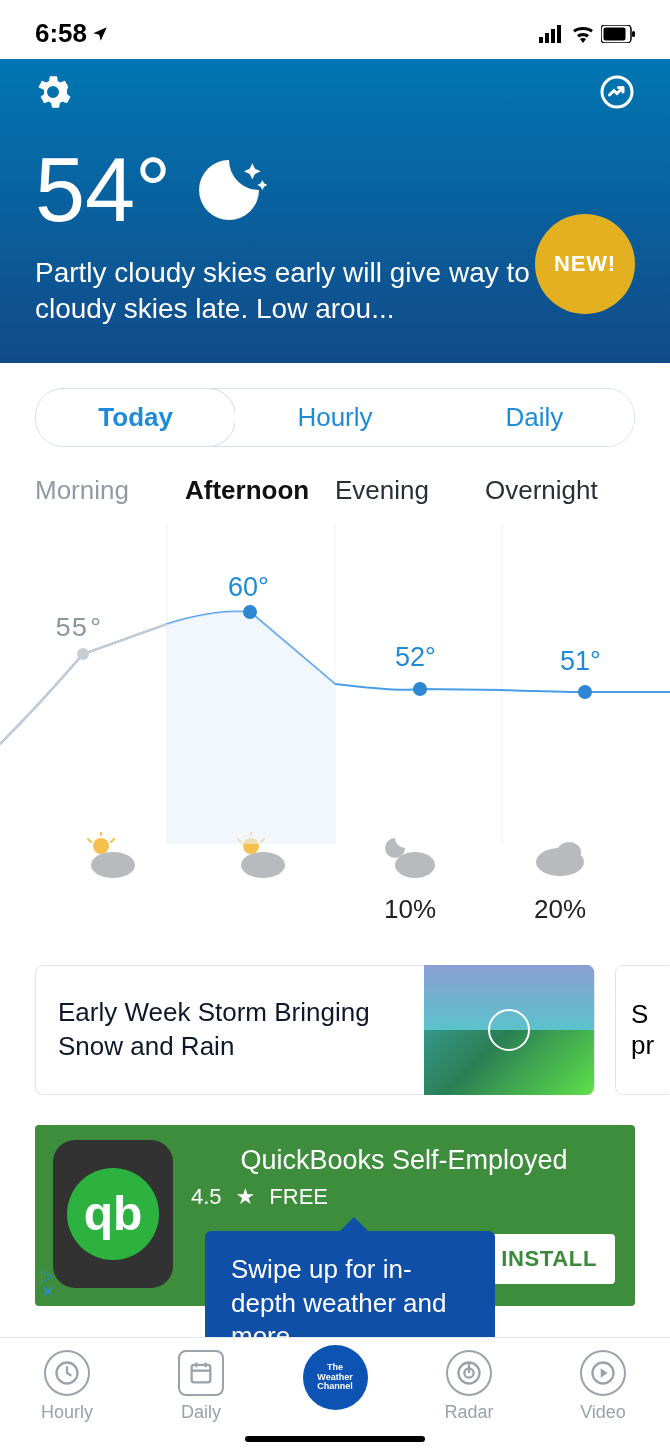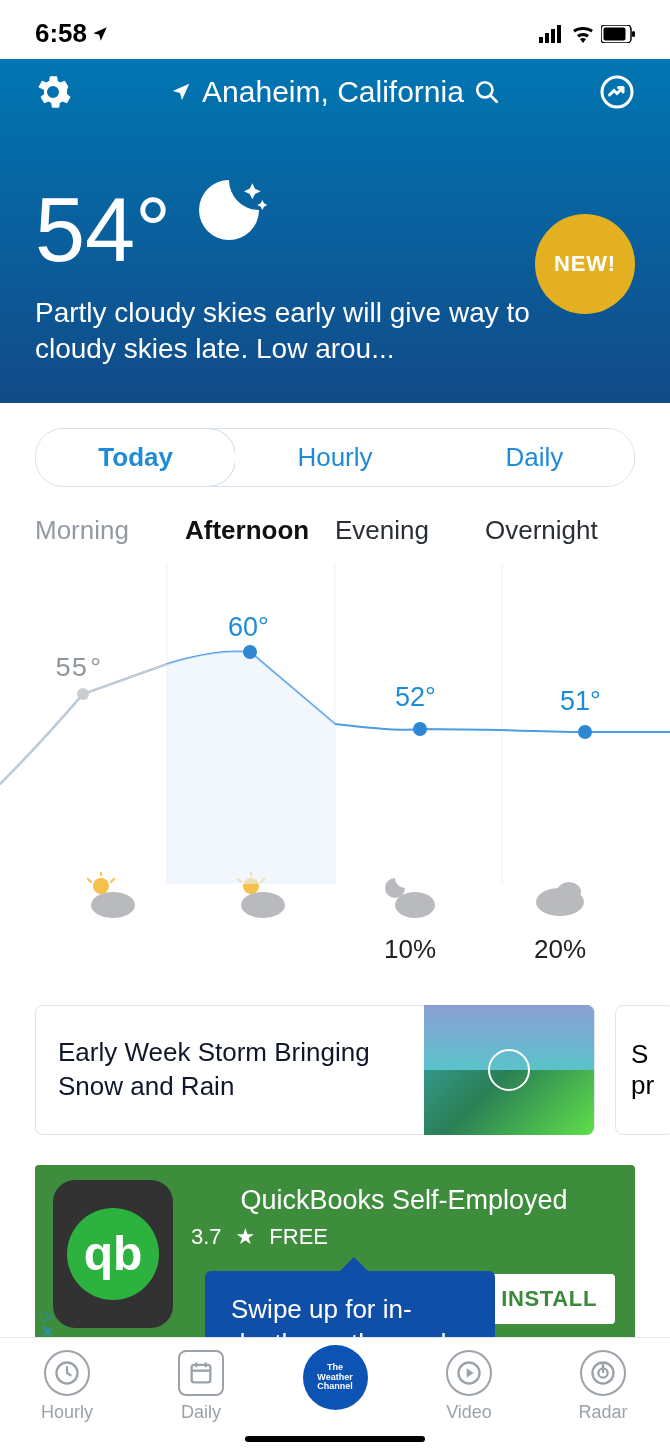--- a/index.html
+++ b/index.html
@@ -7,21 +7,21 @@
 
 
 .status-bar { display: flex; justify-content: space-between; align-items: center; padding: 18px 35px 10px; font-size: 26px; font-weight: 600; color: #000; border-radius: 20px; }
 .status-icons { display: flex; gap: 6px; align-items: center; }
 
 
 .header { background: linear-gradient(180deg, #0076b2 0%, #124a88 100%); color: #fff; padding: 0 35px 35px; position: relative; }
 .header-top { display: flex; align-items: center; justify-content: space-between; padding-top: 15px; }
 .location { display: flex; align-items: center; gap: 10px; font-size: 30px; font-weight: 500; }
 .temp-row { display: flex; align-items: center; margin-top: 35px; }
-.temp { font-size: 90px; font-weight: 500; line-height: 1; margin-top: 40px; }
+.temp { font-size: 90px; font-weight: 500; line-height: 1; }
 .moon { margin-left: 18px; }
 .new-badge { position: absolute; right: 35px; top: 155px; width: 100px; height: 100px; border-radius: 50%; background: #e3b021; display: flex; align-items: center; justify-content: center; color: #fff; font-weight: 700; font-size: 22px; letter-spacing: 0.04em; }
 .description { font-size: 28px; line-height: 1.3; margin-top: 20px; max-width: 540px; }
 
 
 .seg-wrap { padding: 25px 35px 20px; }
 .segment { display: flex; border: 1px solid #d7e1ec; border-radius: 28px; overflow: hidden; }
 .segment-btn { flex: 1; padding: 13px 0; text-align: center; font-size: 26px; font-weight: 500; color: #1d8bd7; background: #fff; }
 .segment-btn.active { background: #fff; border: 1px solid #cdd7e2; border-radius: 28px; margin: -1px; font-weight: 600; }
 
@@ -108,30 +108,20 @@
         <rect x="31" y="6" width="3" height="6" rx="1.5" fill="#000"></rect>
       </svg>
   </div>
 </div>
 
 <div class="header">
   <div class="header-top">
     <svg width="36" height="36" viewBox="0 0 24 24">
         <path fill="#fff" d="M12 8a4 4 0 100 8 4 4 0 000-8zm9.4 4c0 .5 0 1-.1 1.4l2.1 1.6c.2.2.3.5.1.7l-2 3.5c-.1.2-.4.3-.7.2l-2.5-1c-.5.4-1.1.7-1.7 1l-.4 2.6c0 .3-.3.5-.5.5h-4c-.3 0-.5-.2-.5-.5l-.4-2.6c-.6-.2-1.2-.6-1.7-1l-2.5 1c-.2.1-.5 0-.7-.2l-2-3.5c-.1-.2-.1-.5.1-.7l2.1-1.6c0-.5-.1-1-.1-1.4s0-1 .1-1.4L2.6 9c-.2-.2-.3-.5-.1-.7l2-3.5c.1-.2.4-.3.7-.2l2.5 1c.5-.4 1.1-.7 1.7-1l.4-2.6c0-.3.3-.5.5-.5h4c.3 0 .5.2.5.5l.4 2.6c.6.2 1.2.6 1.7 1l2.5-1c.2-.1.5 0 .7.2l2 3.5c.1.2.1.5-.1.7L21.3 10.6c.1.5.1 1 .1 1.4z"></path>
       </svg>
-    <div class="location">
-      <svg width="22" height="22" viewBox="0 0 24 24">
-          <path fill="#fff" d="M3 11l18-8-8 18-2-8-8-2z"></path>
-        </svg>
-      <span>Anaheim, California</span>
-      <svg width="26" height="26" viewBox="0 0 24 24">
-          <circle cx="10" cy="10" r="7" fill="none" stroke="#fff" stroke-width="2.5"></circle>
-          <line x1="15" y1="15" x2="21" y2="21" stroke="#fff" stroke-width="2.5" stroke-linecap="round"></line>
-        </svg>
-    </div>
     <svg width="36" height="36" viewBox="0 0 24 24">
         <circle cx="12" cy="12" r="10" fill="none" stroke="#fff" stroke-width="2"></circle>
         <path d="M7 14l3-3 2 2 4-4m0 0v3m0-3h-3" fill="none" stroke="#fff" stroke-width="2" stroke-linecap="round"></path>
       </svg>
   </div>
   <div class="temp-row">
     <span class="temp">54°</span>
     <svg class="moon" width="80" height="80" viewBox="0 0 24 24">
         <path fill="#fff" d="M12 3a9 9 0 009 9 9 9 0 01-9 9A9 9 0 0112 3z"></path>
         <path fill="#fff" d="M19 4l.8 1.6L21.5 6.4 19.8 7.2 19 8.8 18.2 7.2 16.5 6.4 18.2 5.6zM22 9l.5 1 1 .5-1 .5-.5 1-.5-1-1-.5 1-.5z"></path>
@@ -232,21 +222,21 @@
 </div>
 
 <div class="ad">
   <div class="ad-top">
     <div class="ad-icon">
       <div class="ad-qb">qb</div>
     </div>
     <div class="ad-info">
       <div class="ad-title">QuickBooks Self-Employed</div>
       <div class="ad-meta">
-        <span>3.7</span>
+        <span>4.5</span>
         <span>★</span>
         <span>FREE</span>
       </div>
     </div>
   </div>
   <div class="install">INSTALL</div>
   <div class="ad-badges">
     <span class="ad-tri">▷</span><span class="ad-x">✕</span>
   </div>
   <div class="tooltip">Swipe up for in-depth weather and more</div>
@@ -277,29 +267,29 @@
     <div class="nav-icon">
         <span style="white-space:pre-line;">The
 Weather
 Channel</span>
       </div>
   </div>
   <div class="nav-item">
     <div class="nav-icon">
         <svg width="28" height="28" viewBox="0 0 24 24">
           <circle cx="12" cy="12" r="9" fill="none" stroke="#9ba2a9" stroke-width="2"></circle>
-          <path d="M10 8l6 4-6 4z" fill="#9ba2a9"></path>
-        </svg>
-      </div>
-    <span>Video</span>
-  </div>
-  <div class="nav-item">
-    <div class="nav-icon">
-        <svg width="28" height="28" viewBox="0 0 24 24">
-          <circle cx="12" cy="12" r="9" fill="none" stroke="#9ba2a9" stroke-width="2"></circle>
           <circle cx="12" cy="12" r="4" fill="none" stroke="#9ba2a9" stroke-width="2"></circle>
           <line x1="12" y1="3" x2="12" y2="12" stroke="#9ba2a9" stroke-width="2"></line>
         </svg>
       </div>
     <span>Radar</span>
   </div>
+  <div class="nav-item">
+    <div class="nav-icon">
+        <svg width="28" height="28" viewBox="0 0 24 24">
+          <circle cx="12" cy="12" r="9" fill="none" stroke="#9ba2a9" stroke-width="2"></circle>
+          <path d="M10 8l6 4-6 4z" fill="#9ba2a9"></path>
+        </svg>
+      </div>
+    <span>Video</span>
+  </div>
 </div>
 <div class="home-indicator"></div>
 
 </body></html>

